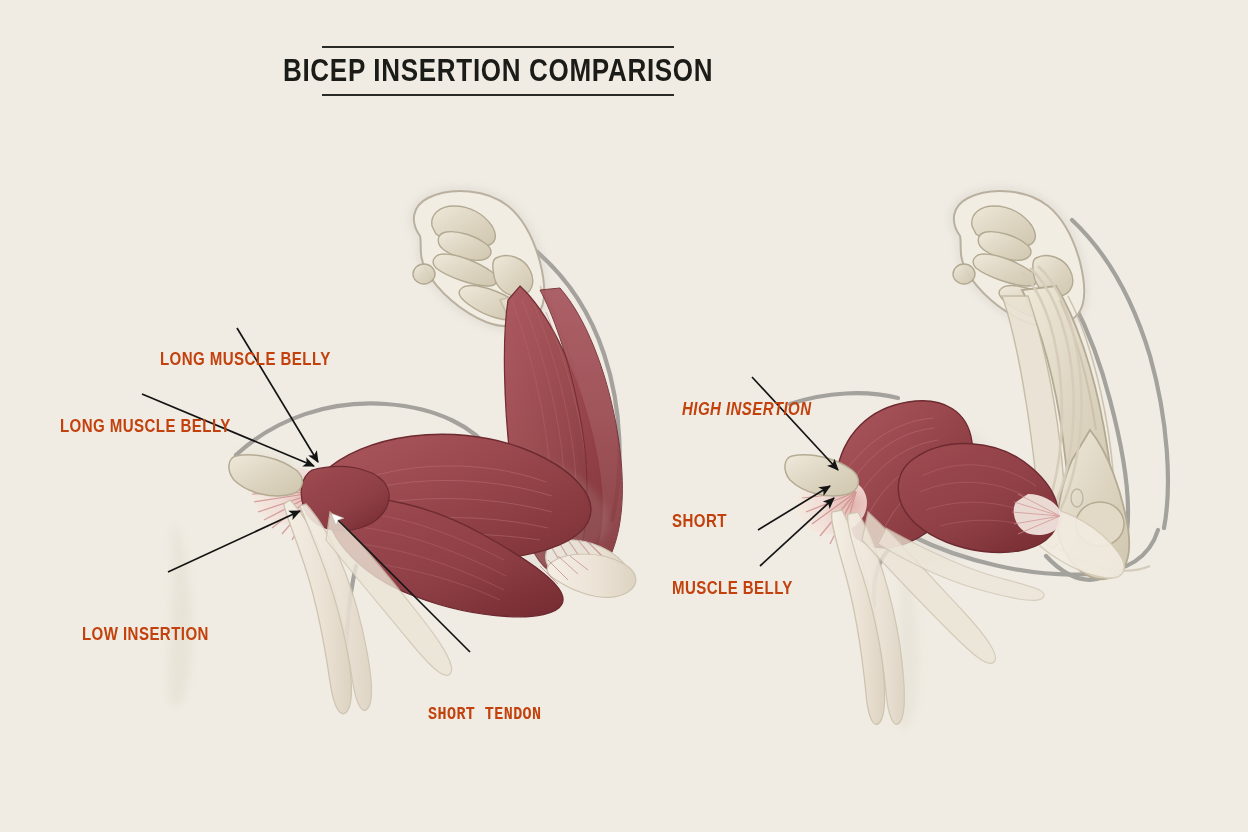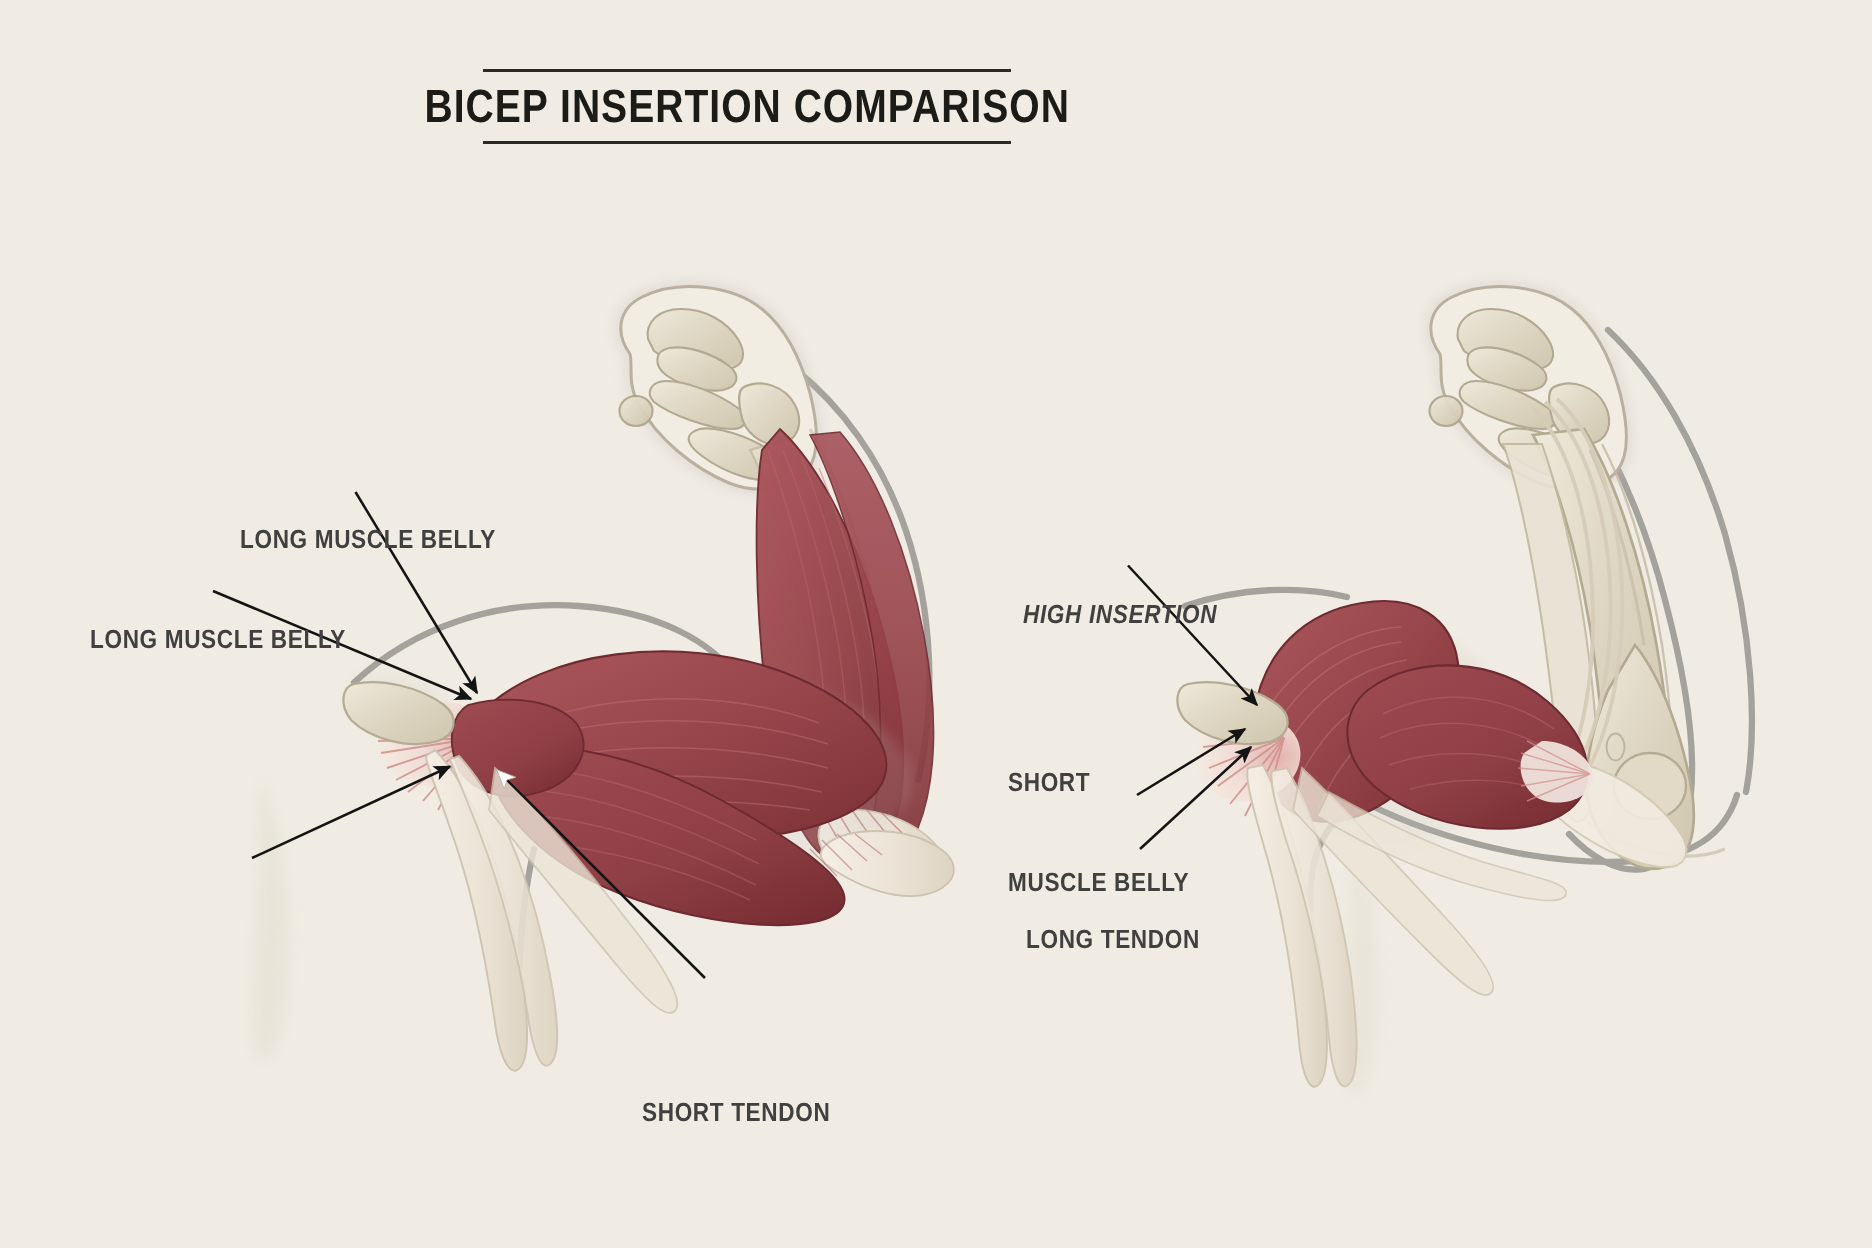--- a/index.html
+++ b/index.html
@@ -33,21 +33,21 @@
     display:inline-block;
     line-height:1.05;
   }
 
   .lbl{
     position:absolute;
     font-family:"Liberation Sans Narrow","Liberation Sans",sans-serif;
     font-weight:bold;
     font-size:17.5px;
     letter-spacing:0.5px;
-    color:#404040;
+    color:#c2410c;
     white-space:pre;
     line-height:1.28;
     transform-origin:left top;
   }
   .lbl span{display:block;transform:scaleX(0.86);transform-origin:left center;}
 </style>
 </head>
 <body style="background: rgb(240, 236, 227);">
 
 <div id="stage">
@@ -384,31 +384,31 @@
   </div>
 
   <div class="lbl" style="left:160px;top:303px;">
     <span>LONG MUSCLE BELLY</span>
   </div>
 
   <div class="lbl" style="left:60px;top:370px;">
     <span>LONG MUSCLE BELLY</span>
   </div>
 
-
-  <div class="lbl" style="left:428px;top:685px;">
+  <div class="lbl" style="left:82px;top:578px;">
+    <span>LOW INSERTION</span>
+  </div>
+
+  <div class="lbl" style="left:428px;top:658px;font-family:Liberation Mono, monospace;">
     <span>SHORT TENDON</span>
   </div>
 
   <div class="lbl" style="left:682px;top:353px;font-style:italic;">
     <span>HIGH INSERTION</span>
   </div>
 
   <div class="lbl" style="left:672px;top:465px;">
     <span>SHORT</span>
     <span>MUSCLE BELLY</span>
   </div>
 
-  <div class="lbl" style="left:684px;top:570px;">
-    <span>LONG TENDON</span>
-  </div>
 
 </div>
 
 </body></html>

